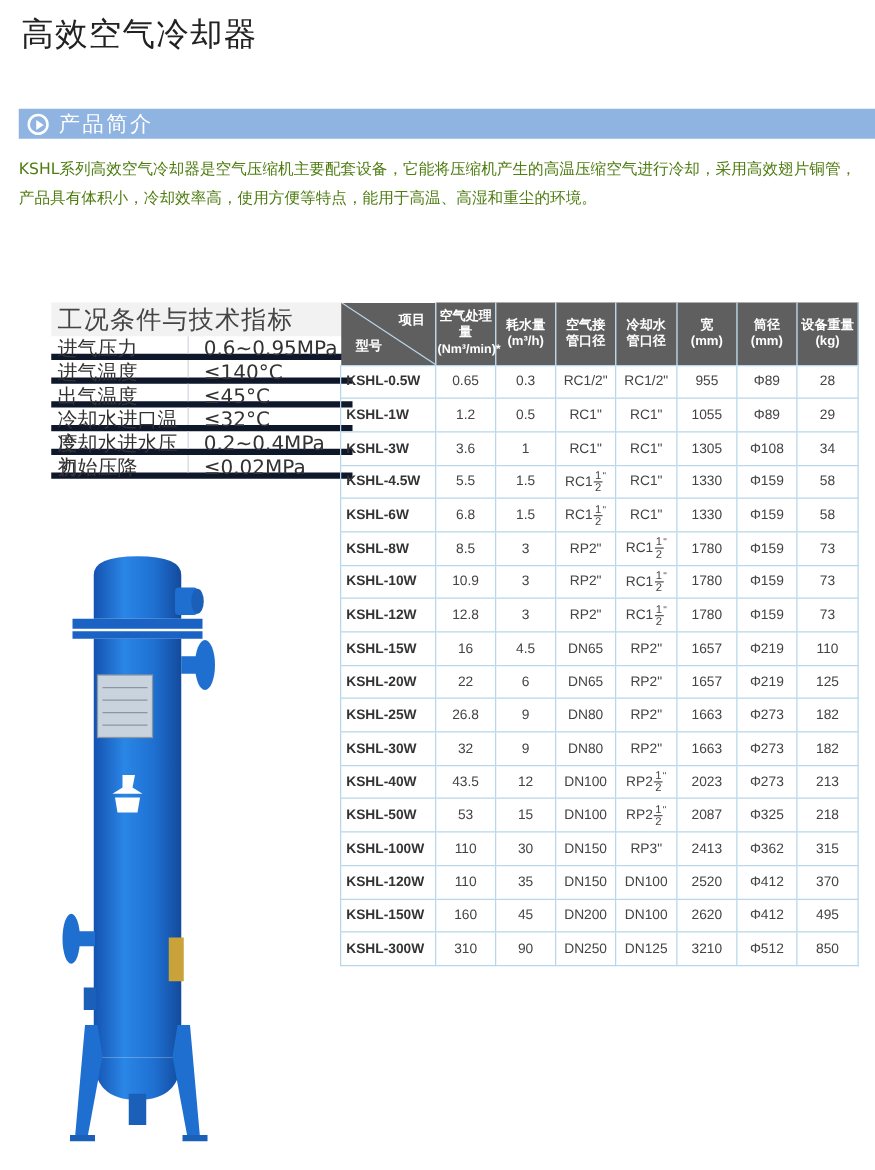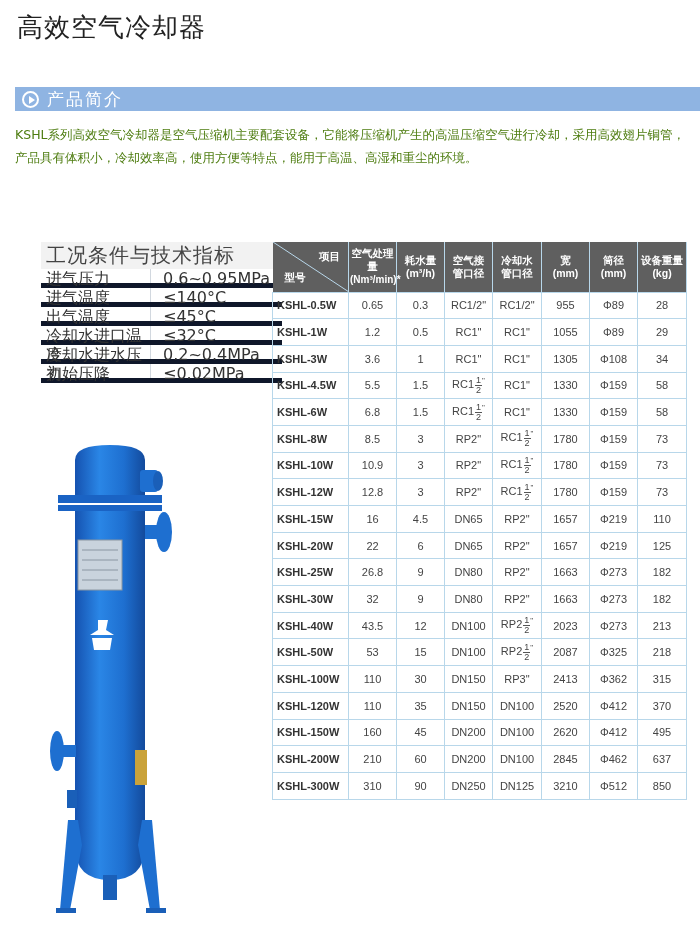--- a/index.html
+++ b/index.html
@@ -383,30 +383,20 @@
         <td class="model">KSHL-150W</td>
         <td>160</td>
         <td>45</td>
         <td>DN200</td>
         <td>DN100</td>
         <td>2620</td>
         <td>Φ412</td>
         <td>495</td>
       </tr>
       <tr>
-        <td class="model">KSHL-200W</td>
-        <td>210</td>
-        <td>60</td>
-        <td>DN200</td>
-        <td>DN100</td>
-        <td>2845</td>
-        <td>Φ462</td>
-        <td>637</td>
-      </tr>
-      <tr>
         <td class="model">KSHL-300W</td>
         <td>310</td>
         <td>90</td>
         <td>DN250</td>
         <td>DN125</td>
         <td>3210</td>
         <td>Φ512</td>
         <td>850</td>
       </tr>
     </tbody>

